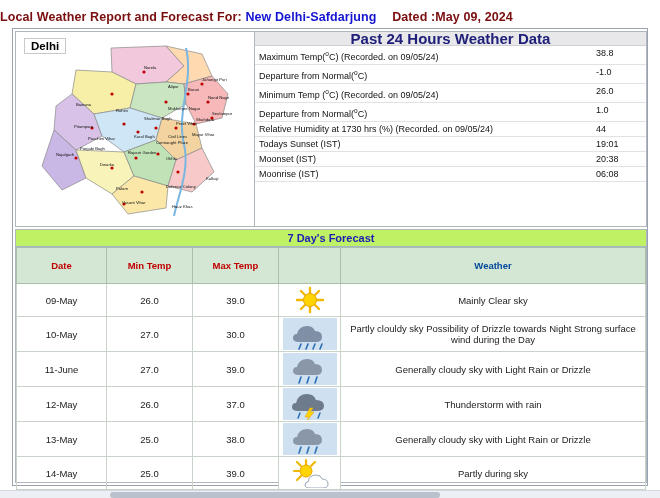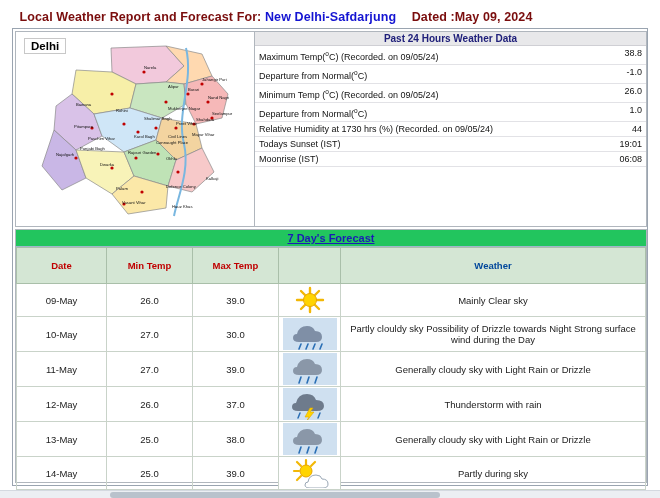--- a/index.html
+++ b/index.html
@@ -11,21 +11,21 @@
   }
   #page {
     position: relative;
     width: 660px; height: 498px;
     background: #ffffff;
     overflow: hidden;
   }
   .title-bar {
     position: absolute;
     top: 10px; left: 0; width: 552px;
-    text-align: center;
+    text-align: left;
     font-size: 12.5px;
     font-weight: bold;
     color: #7a0d0d;
     letter-spacing: 0.1px;
   }
   .title-bar .place { color: #1414d2; }
   .title-bar .dated { color: #7a0d0d; margin-left: 12px; }
 
   .outer {
     position: absolute;
@@ -67,63 +67,61 @@
     border: 1px solid #b0b6bd;
     border-left: none;
     background: #fff;
     position: relative;
   }
   .data-head {
     height: 14px;
     background: #e8e8ea;
     border-bottom: 1px solid #cfcfd4;
     text-align: center;
-    font-size: 10px;
+    font-size: 15px;
     font-weight: bold;
     color: #20207a;
     line-height: 14px;
   }
   table.data {
     width: 100%;
     border-collapse: collapse;
     font-size: 9px;
     color: #111;
   }
   table.data td {
     padding: 1.5px 4px;
     border-bottom: 1px solid #e2e2e6;
     vertical-align: top;
     line-height: 11px;
   }
   table.data td.val {
-    text-align: right;
     width: 54px;
     white-space: nowrap;
   }
   table.data tr.tall td { height: 22px; }
   sup { font-size: 6.5px; vertical-align: super; }
 
   
   .fc-wrap {
     position: absolute;
     top: 200px; left: 2px;
     width: 632px; height: 254px;
     border: 1px solid #b0b6bd;
     background: #fff;
   }
   .fc-title {
     height: 17px;
-    background: #22c55e;
+    background: #bef264;
     border-bottom: 1px solid #9fb7cc;
     text-align: center;
     font-size: 11px;
     font-weight: bold;
     color: #1b1bb5;
     line-height: 17px;
-    text-decoration: underline;
   }
   table.fc {
     width: 100%;
     border-collapse: collapse;
     table-layout: fixed;
   }
   table.fc th {
     background: #d4e6d4;
     border: 1px solid #a9bfa9;
     font-size: 9.5px;
@@ -277,20 +275,24 @@
             </tr>
             <tr>
               <td>Relative Humidity at 1730 hrs (%) (Recorded. on 09/05/24)</td>
               <td class="val">44</td>
             </tr>
             <tr>
               <td>Todays Sunset (IST)</td>
               <td class="val">19:01</td>
             </tr>
             <tr>
+              <td>Moonset (IST)</td>
+              <td class="val">20:38</td>
+            </tr>
+            <tr>
               <td>Moonrise (IST)</td>
               <td class="val">06:08</td>
             </tr>
           </tbody>
         </table>
       </div>
     </div>
 
     <div class="fc-wrap">
       <div class="fc-title">7 Day's Forecast</div>
@@ -352,21 +354,21 @@
                     <line x1="32" y1="26" x2="30" y2="31"></line>
                       <line x1="39" y1="26" x2="37" y2="31"></line>
                   </g>
                 </svg>
               </div>
             </td>
             <td class="weather">Partly clouldy sky Possibility of Drizzle towards Night Strong surface wind during the Day</td>
           </tr>
 
           <tr>
-            <td class="date">11-May</td>
+            <td class="date">11-June</td>
             <td class="mint">27.0</td>
             <td class="maxt">39.0</td>
             <td class="icon">
               <div class="iconcell">
                 <svg width="54" height="32" viewBox="0 0 54 32">
                   <rect x="0" y="0" width="54" height="32" fill="#cfe0f0"></rect>
                   <path d="M14 14 q2-8 10-8 q6 0 8 5 q7 0 7 6 q0 5-6 5 H16 q-6 0-6-4 q0-4 4-4z" fill="#8a97a8"></path>
                   <g stroke="#2b6fb5" stroke-width="1.6" stroke-linecap="round">
                     <line x1="18" y1="24" x2="16" y2="30"></line>
                       <line x1="26" y1="24" x2="24" y2="30"></line>

